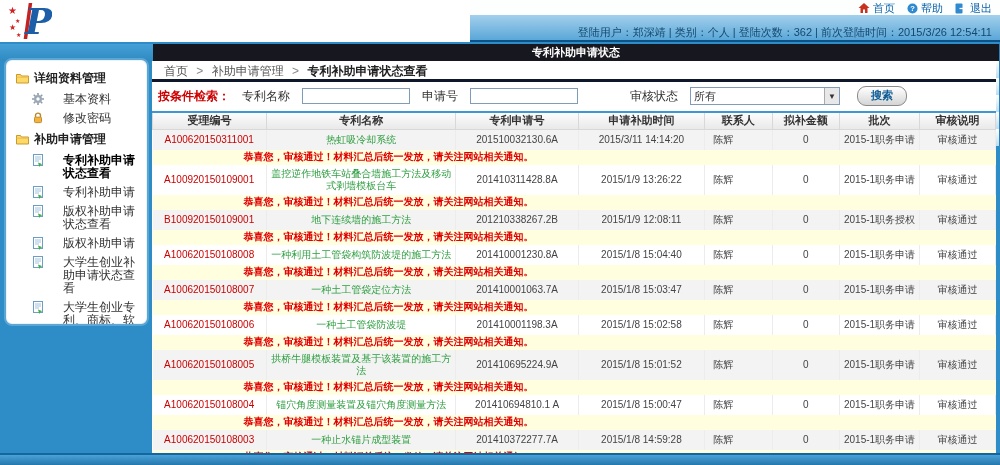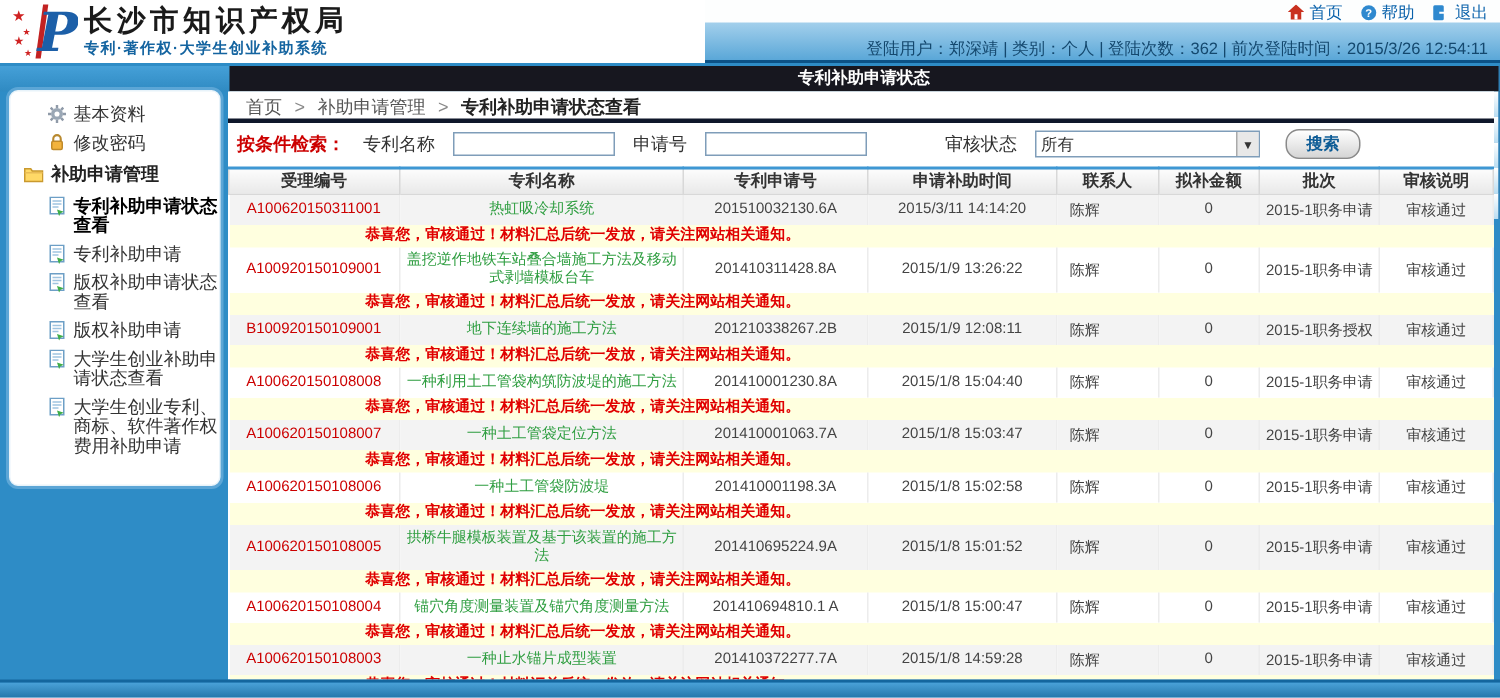--- a/index.html
+++ b/index.html
@@ -29,21 +29,21 @@
          color:#0d5c96; background:linear-gradient(#ffffff,#b9ddf2); border-right:1px solid #2f7fb4;
          text-align:center; cursor:pointer; white-space:nowrap; }
   .tab.active { background:#17171f; color:#fff; }
 
   
   .side-panel { position:absolute; left:4px; top:58px; width:145px; height:268px; background:#fff;
                 border:2px solid #5ca6d6; border-radius:8px; padding:7px 2px; overflow:hidden;
                 box-shadow:inset 0 0 0 1px #e8f3fa; }
   .group-h { display:flex; align-items:center; gap:5px; font-size:12px; font-weight:bold; color:#222;
              padding:3px 4px 3px 8px; cursor:pointer; }
-  .s-item { display:flex; gap:5px; font-size:12px; color:#333; padding:3px 0 3px 24px;
+  .s-item { display:flex; gap:19px; font-size:12px; color:#333; padding:3px 0 3px 24px;
             align-items:flex-start; cursor:pointer; line-height:13px; }
   .s-item .icon { flex:0 0 auto; margin-top:0px; }
   .s-item.active .lbl { font-weight:bold; color:#000; }
 
   
   .main { position:absolute; left:152px; top:61px; width:844px; bottom:12px; background:#fff; overflow:hidden; }
   .breadcrumb { height:21px; line-height:21px; padding-left:12px; font-size:12px; color:#666;
                 border-bottom:3px solid #0f172a; }
   .bc-link { color:#555; cursor:pointer; }
   .bc-sep { margin:0 5px; color:#888; }
@@ -85,24 +85,20 @@
     <span class="logo">
       <svg width="44" height="40" viewBox="0 0 44 40">
         <text x="0" y="13" font-size="10" fill="#cf2222">★</text>
         <text x="7" y="22" font-size="6" fill="#cf2222">★</text>
         <text x="1" y="29" font-size="8" fill="#cf2222">★</text>
         <text x="8" y="36" font-size="6" fill="#cf2222">★</text>
         <rect x="21" y="2" width="3.5" height="36" fill="#c22222" transform="skewX(-8)"></rect>
         <text x="17" y="33" font-size="36" font-weight="bold" font-style="italic" fill="#1c5fa8" font-family="DejaVu Serif, serif">P</text>
       </svg>
     </span>
-    <div class="org">
-      <div class="org-name">长沙市知识产权局</div>
-      <div class="org-sub">专利·著作权·大学生创业补助系统</div>
-    </div>
   </div>
   <div class="top-links">
     <span class="hlink">
       <span class="icon">
           <svg width="12" height="11" viewBox="0 0 12 11">
             <path d="M6 0L0.5 5h2v5h7V5h2z" fill="#c9311f"></path>
             <rect x="5" y="6.5" width="2" height="3.5" fill="#fff"></rect>
           </svg>
         </span>
       <span>首页</span>
@@ -134,20 +130,29 @@
     <div class="tab active">专利补助申请状态</div>
     <div class="tab">专利补助申请</div>
     <div class="tab">创业补助申请状态</div>
     <div class="tab">创业补助申请</div>
     <div class="tab">版权资助申请状态</div>
     <div class="tab">版权资助申请</div>
   </div>
 
 <div class="side-panel">
   <div id="sidebar-menu">
+      <div class="group-h">
+        <span class="icon">
+          <svg width="13" height="11" viewBox="0 0 13 11">
+            <path d="M0.5 1.5h4l1 1.5h7v7h-12z" fill="#ffd966" stroke="#c9992e"></path>
+            <path d="M0.5 4.2h12" stroke="#e8bb55"></path>
+          </svg>
+        </span>
+        <span class="lbl">详细资料管理</span>
+      </div>
       <div class="s-item">
         <span class="icon">
           <svg width="12" height="12" viewBox="0 0 12 12">
             <g stroke="#8f9aa8" stroke-width="1.6">
               <line x1="6" y1="0" x2="6" y2="2"></line>
               <line x1="6" y1="10" x2="6" y2="12"></line>
               <line x1="0" y1="6" x2="2" y2="6"></line>
               <line x1="10" y1="6" x2="12" y2="6"></line>
               <line x1="1.8" y1="1.8" x2="3.2" y2="3.2"></line>
               <line x1="8.8" y1="8.8" x2="10.2" y2="10.2"></line>

